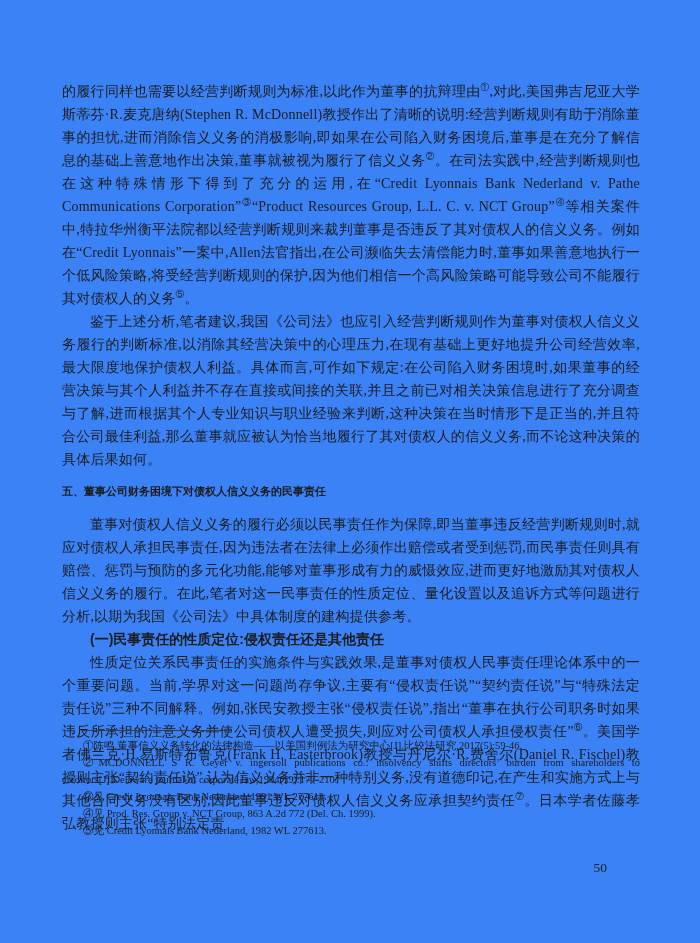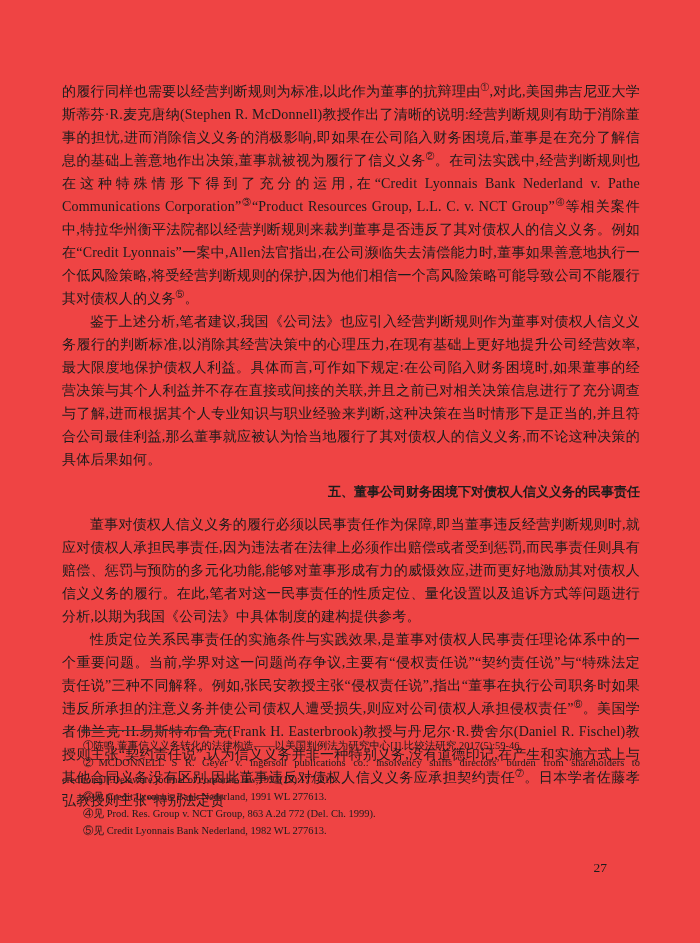--- a/index.html
+++ b/index.html
@@ -1,19 +1,19 @@
 <!DOCTYPE html>
 <html lang="zh"><head>
 <meta charset="utf-8">
 <style>
   html,body{margin:0;padding:0;background:#ffffff;}
   .page{
     position:relative;
     width:700px;height:943px;
-    background:#ef4444;
+    background:#3b82f6;
     font-family:"Liberation Serif","DejaVu Serif",serif;
     color:#1c1c1c;
     overflow:hidden;
   }
   .content{
     position:absolute;left:62px;top:80px;width:578px;
   }
   .para{
     margin:0;
     font-size:14px;
@@ -23,23 +23,23 @@
     letter-spacing:0.2px;
   }
   .para.no-indent{text-indent:0;}
   .para sup, .section-heading sup{
     font-size:0.62em;
     vertical-align:super;
     line-height:0;
   }
   .section-heading{
     margin:9px 0 10px 0;
-    font-size:13px;
+    font-size:11px;
     font-weight:bold;
-    text-align:right;
+    text-align:left;
     line-height:23px;
     font-family:"Liberation Sans","DejaVu Sans",sans-serif;
   }
   .sub-heading{
     margin:0;
     font-size:14px;
     font-weight:bold;
     text-indent:2em;
     line-height:23px;
     font-family:"Liberation Sans","DejaVu Sans",sans-serif;
@@ -70,27 +70,28 @@
 </head>
 <body>
 
 <div class="page">
 
   <div class="content">
     <p class="para no-indent">的履行同样也需要以经营判断规则为标准,以此作为董事的抗辩理由<sup>①</sup>,对此,美国弗吉尼亚大学斯蒂芬·R.麦克唐纳(Stephen R. McDonnell)教授作出了清晰的说明:经营判断规则有助于消除董事的担忧,进而消除信义义务的消极影响,即如果在公司陷入财务困境后,董事是在充分了解信息的基础上善意地作出决策,董事就被视为履行了信义义务<sup>②</sup>。在司法实践中,经营判断规则也在这种特殊情形下得到了充分的运用,在“Credit Lyonnais Bank Nederland v. Pathe Communications Corporation”<sup>③</sup>“Product Resources Group, L.L. C. v. NCT Group”<sup>④</sup>等相关案件中,特拉华州衡平法院都以经营判断规则来裁判董事是否违反了其对债权人的信义义务。例如在“Credit Lyonnais”一案中,Allen法官指出,在公司濒临失去清偿能力时,董事如果善意地执行一个低风险策略,将受经营判断规则的保护,因为他们相信一个高风险策略可能导致公司不能履行其对债权人的义务<sup>⑤</sup>。</p>
     <p class="para">鉴于上述分析,笔者建议,我国《公司法》也应引入经营判断规则作为董事对债权人信义义务履行的判断标准,以消除其经营决策中的心理压力,在现有基础上更好地提升公司经营效率,最大限度地保护债权人利益。具体而言,可作如下规定:在公司陷入财务困境时,如果董事的经营决策与其个人利益并不存在直接或间接的关联,并且之前已对相关决策信息进行了充分调查与了解,进而根据其个人专业知识与职业经验来判断,这种决策在当时情形下是正当的,并且符合公司最佳利益,那么董事就应被认为恰当地履行了其对债权人的信义义务,而不论这种决策的具体后果如何。</p>
     <h2 class="section-heading">五、董事公司财务困境下对债权人信义义务的民事责任</h2>
     <p class="para">董事对债权人信义义务的履行必须以民事责任作为保障,即当董事违反经营判断规则时,就应对债权人承担民事责任,因为违法者在法律上必须作出赔偿或者受到惩罚,而民事责任则具有赔偿、惩罚与预防的多元化功能,能够对董事形成有力的威慑效应,进而更好地激励其对债权人信义义务的履行。在此,笔者对这一民事责任的性质定位、量化设置以及追诉方式等问题进行分析,以期为我国《公司法》中具体制度的建构提供参考。</p>
+    <h3 class="sub-heading">(一)民事责任的性质定位:侵权责任还是其他责任</h3>
     <p class="para">性质定位关系民事责任的实施条件与实践效果,是董事对债权人民事责任理论体系中的一个重要问题。当前,学界对这一问题尚存争议,主要有“侵权责任说”“契约责任说”与“特殊法定责任说”三种不同解释。例如,张民安教授主张“侵权责任说”,指出“董事在执行公司职务时如果违反所承担的注意义务并使公司债权人遭受损失,则应对公司债权人承担侵权责任”<sup>⑥</sup>。美国学者佛兰克·H.易斯特布鲁克(Frank H. Easterbrook)教授与丹尼尔·R.费舍尔(Daniel R. Fischel)教授则主张“契约责任说”,认为信义义务并非一种特别义务,没有道德印记,在产生和实施方式上与其他合同义务没有区别,因此董事违反对债权人信义义务应承担契约责任<sup>⑦</sup>。日本学者佐藤孝弘教授则主张“特别法定责</p>
   </div>
 
   <div class="footnotes">
     <div class="fn-rule"></div>
     <p class="fn">①陈鸣.董事信义义务转化的法律构造——以美国判例法为研究中心[J].比较法研究,2017(5):59-46.</p>
     <p class="fn">②MCDONNELL S R. Geyer v. ingersoll publications co.: insolvency shifts directors’ burden from shareholders to creditors[J].Delaware journal of corporate law,1994(19):177-210.</p>
     <p class="fn">③见 Credit Lyonnais Bank Nederland, 1991 WL 277613.</p>
     <p class="fn">④见 Prod. Res. Group v. NCT Group, 863 A.2d 772 (Del. Ch. 1999).</p>
     <p class="fn">⑤见 Credit Lyonnais Bank Nederland, 1982 WL 277613.</p>
   </div>
 
-  <div class="page-number">27</div>
+  <div class="page-number">50</div>
 
 </div>
 
 </body></html>

